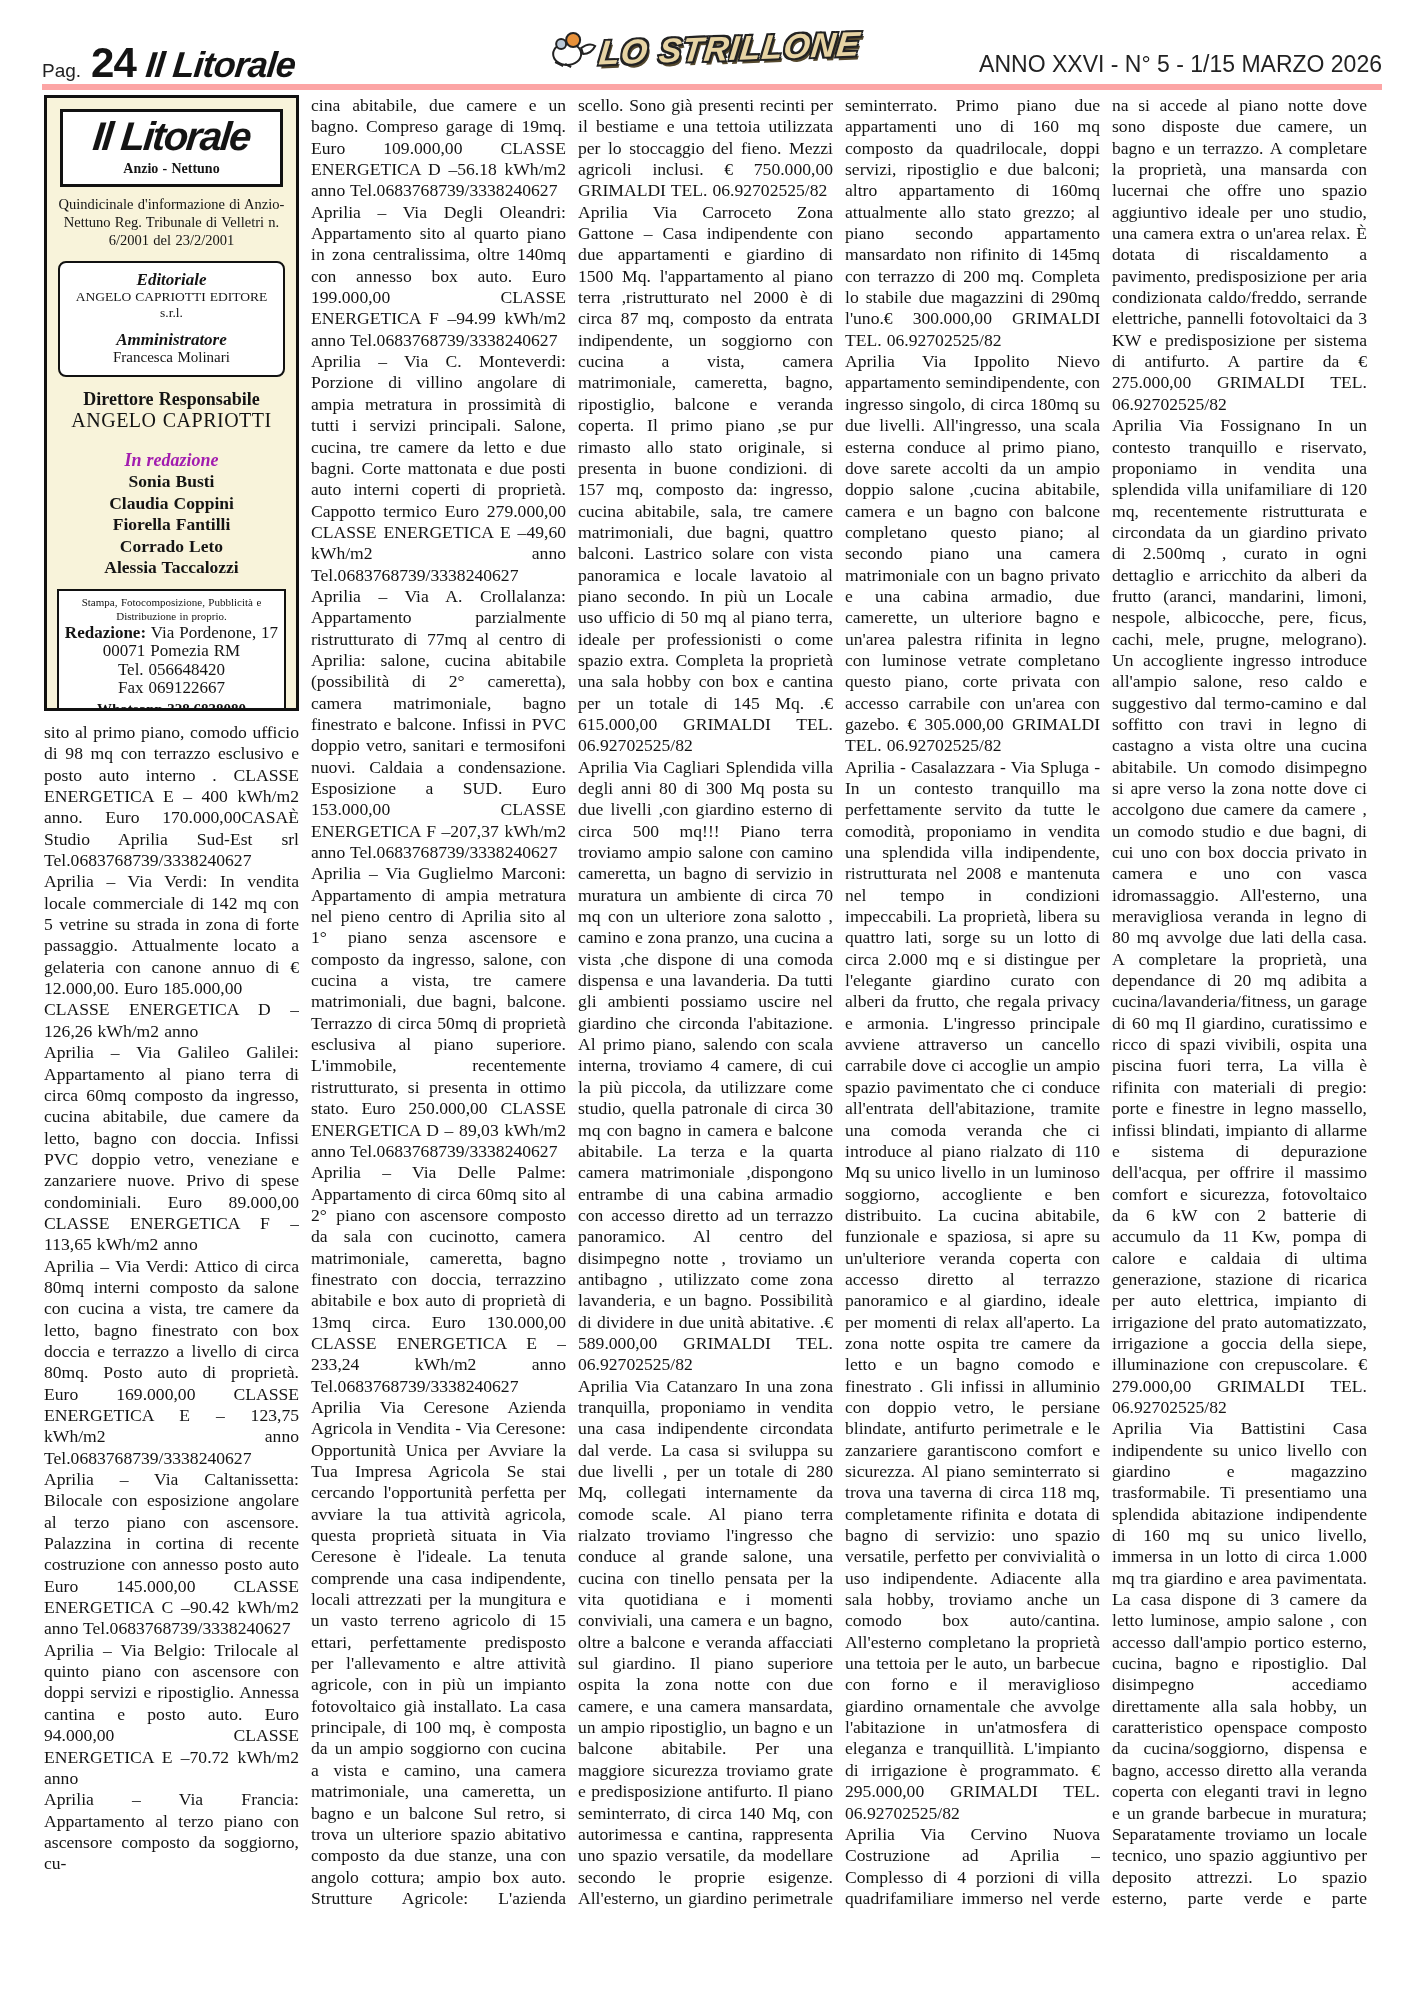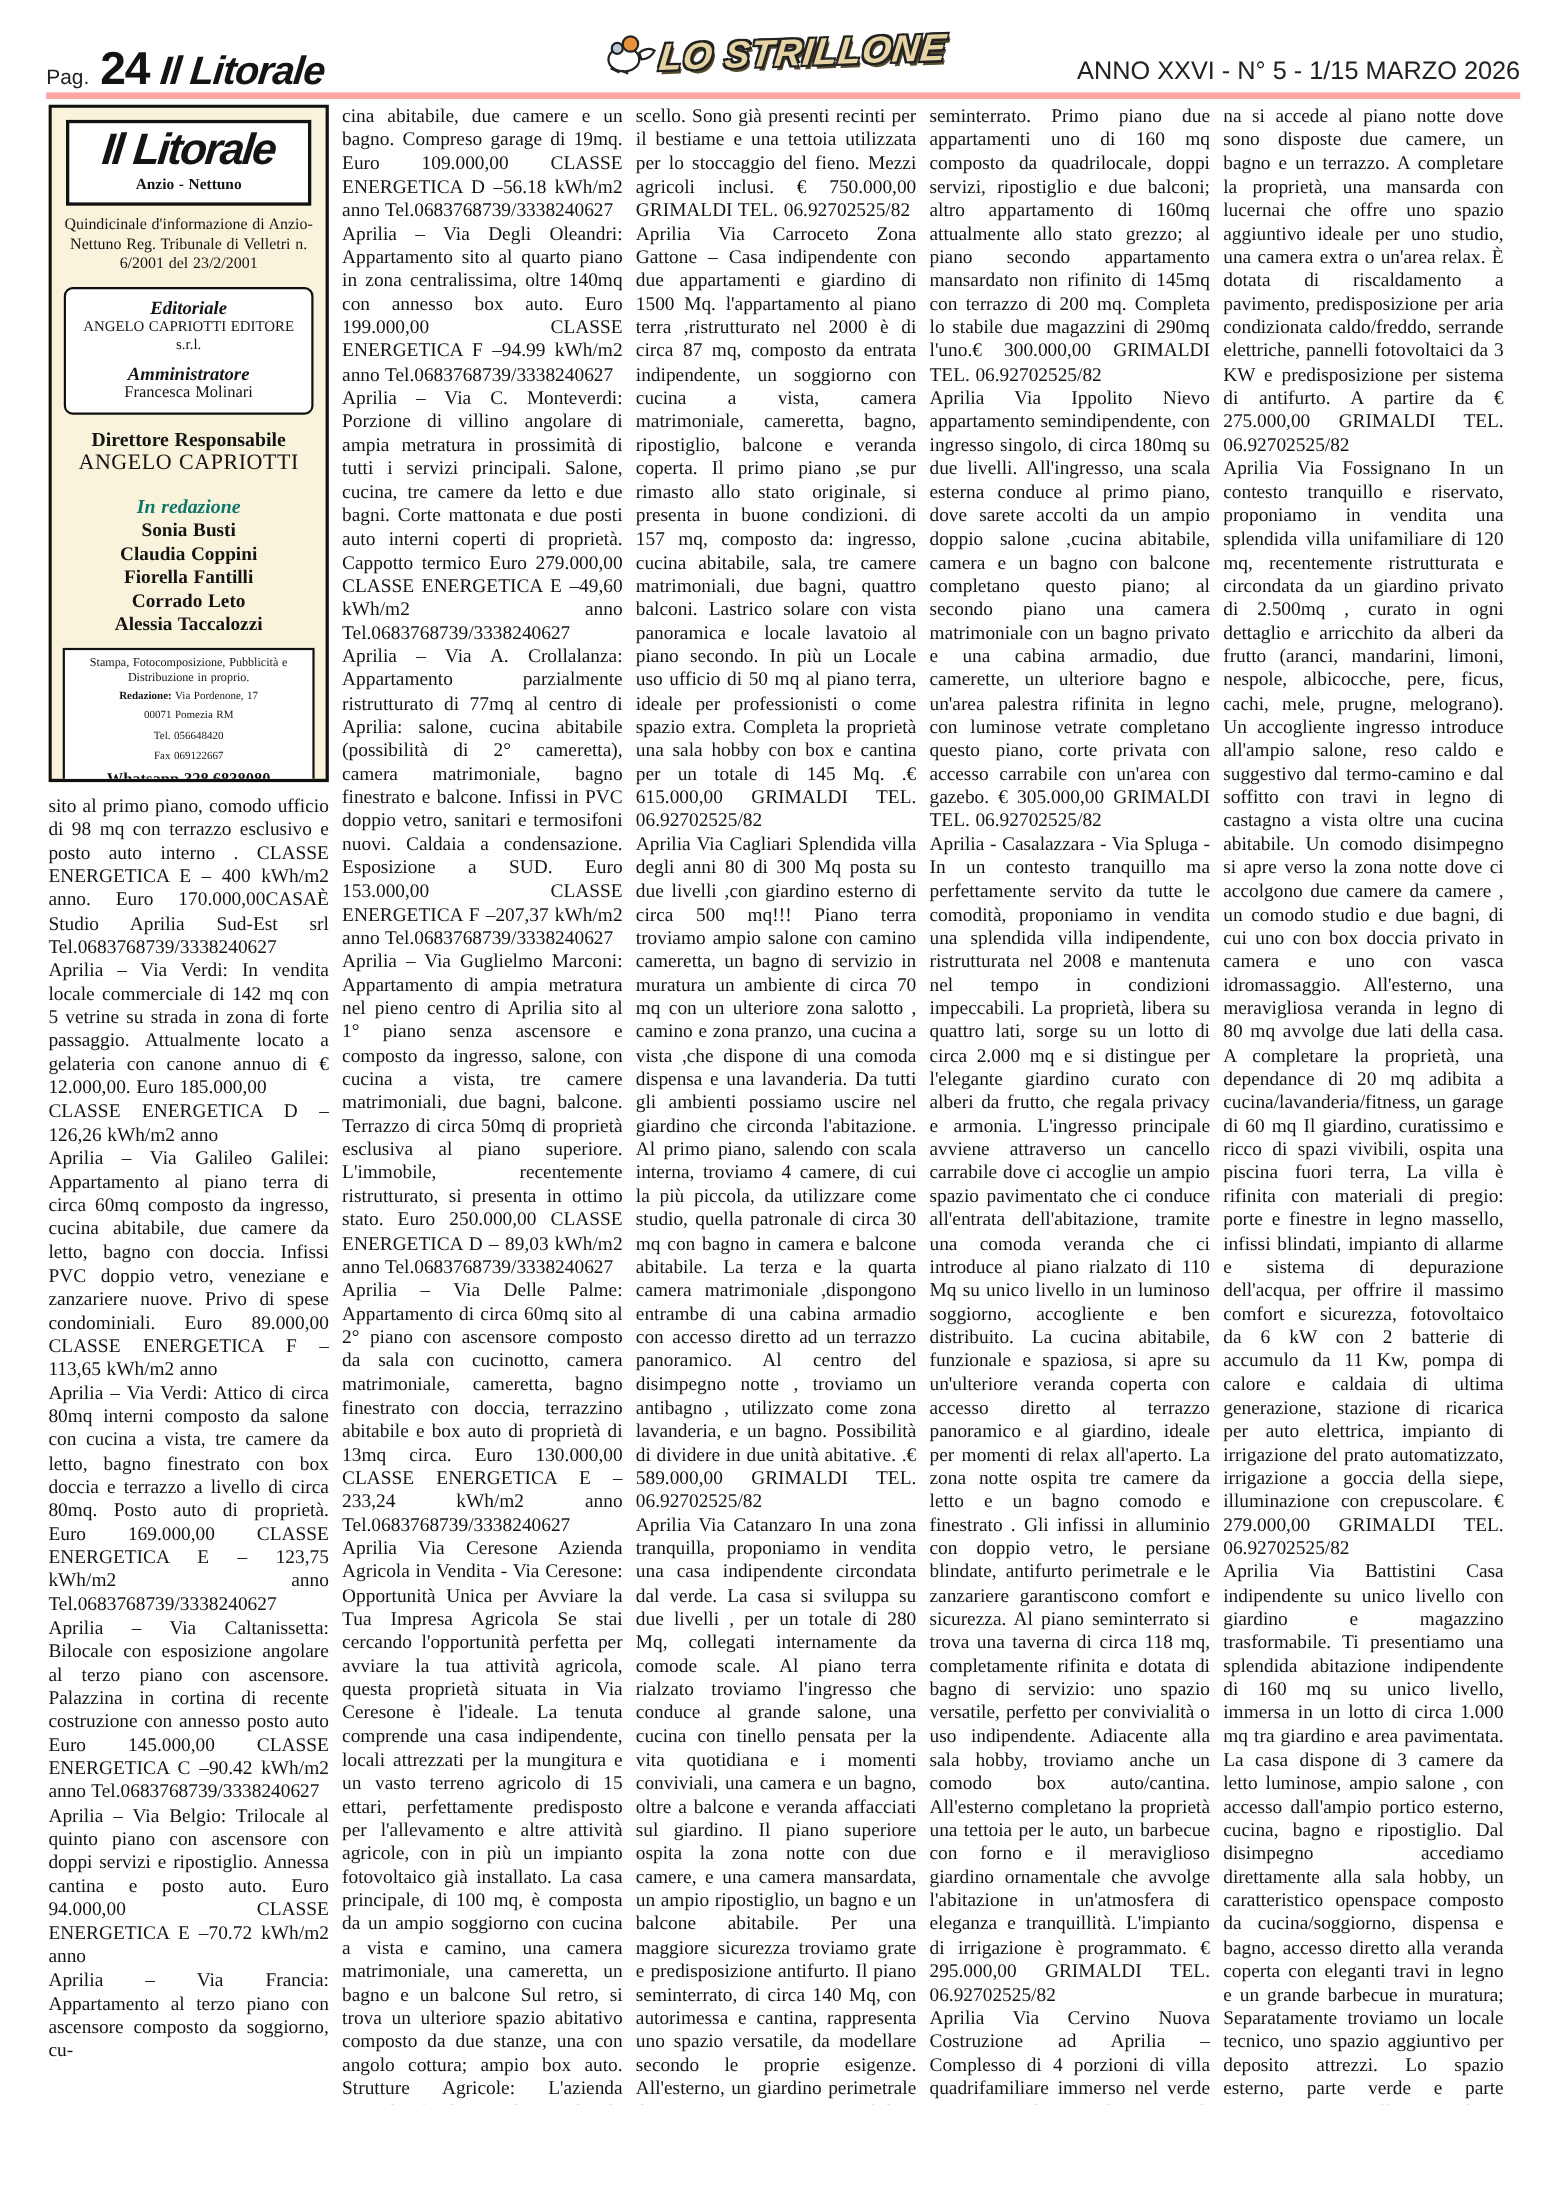--- a/index.html
+++ b/index.html
@@ -62,27 +62,27 @@
   .mh-editorial{
     background:#fff;border:2.5px solid #111;border-radius:8px;
     padding:7px 4px 9px 4px;margin:12px 2px 12px 2px;
   }
   .mh-ed-label{font-weight:bold;font-style:italic;font-size:17px;line-height:19px;}
   .mh-ed-name{font-size:13.5px;line-height:16px;}
   .mh-ed-gap{height:9px;}
   .mh-admin-name{font-size:15px;line-height:17px;}
   .mh-dir-label{font-weight:bold;font-size:18px;line-height:21px;margin-top:2px;}
   .mh-dir-name{font-size:20px;letter-spacing:.5px;line-height:21px;margin-bottom:18px;}
-  .mh-red-label{color:#0f766e;font-weight:bold;font-style:italic;font-size:18px;line-height:22px;margin-top:4px;}
+  .mh-red-label{color:#a21caf;font-weight:bold;font-style:italic;font-size:18px;line-height:22px;margin-top:4px;}
   .mh-red-names p{margin:0;font-weight:bold;font-size:17.5px;line-height:21.5px;}
   .mh-contact{
     background:#fff;border:2px solid #111;margin:10px 1px 0 1px;padding:4px 2px 6px 2px;
   }
   .mh-print{font-size:11px;line-height:14.5px;}
-  .mh-line{font-size:10px;line-height:18.5px;}
+  .mh-line{font-size:17px;line-height:18.5px;}
   .mh-line b{font-weight:bold;}
   .mh-wa{font-weight:bold;font-size:15px;line-height:19px;margin-top:2px;}
   
   .strillone-fig{width:46px;height:40px;flex:none;}
 </style>
 </head>
 <body>
 
 <div class="page">
 

